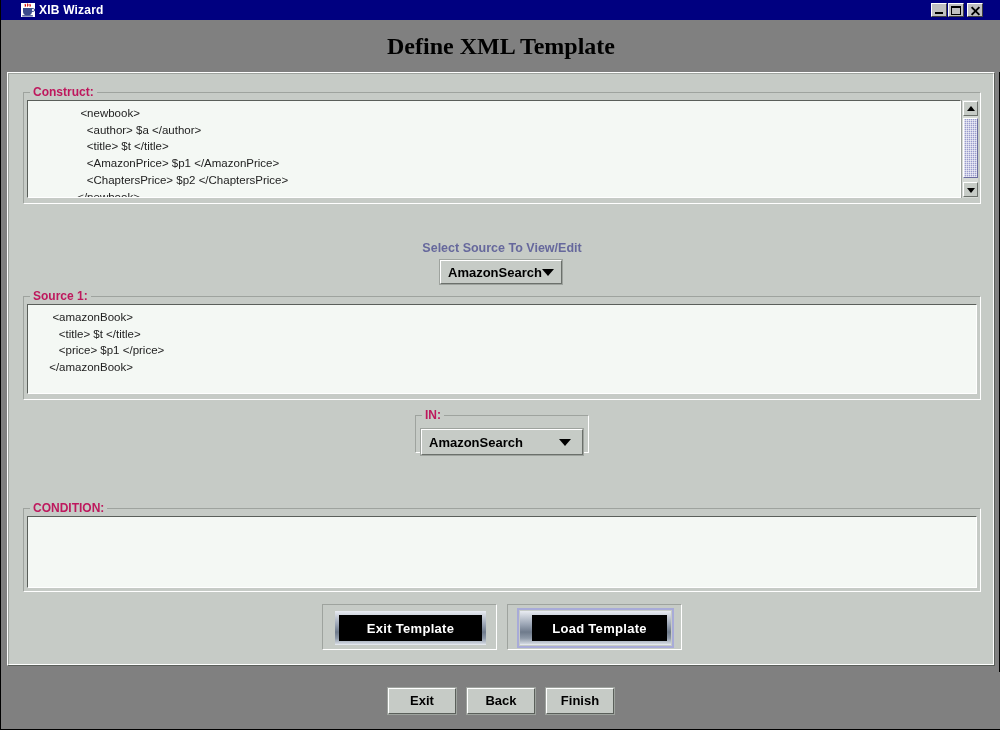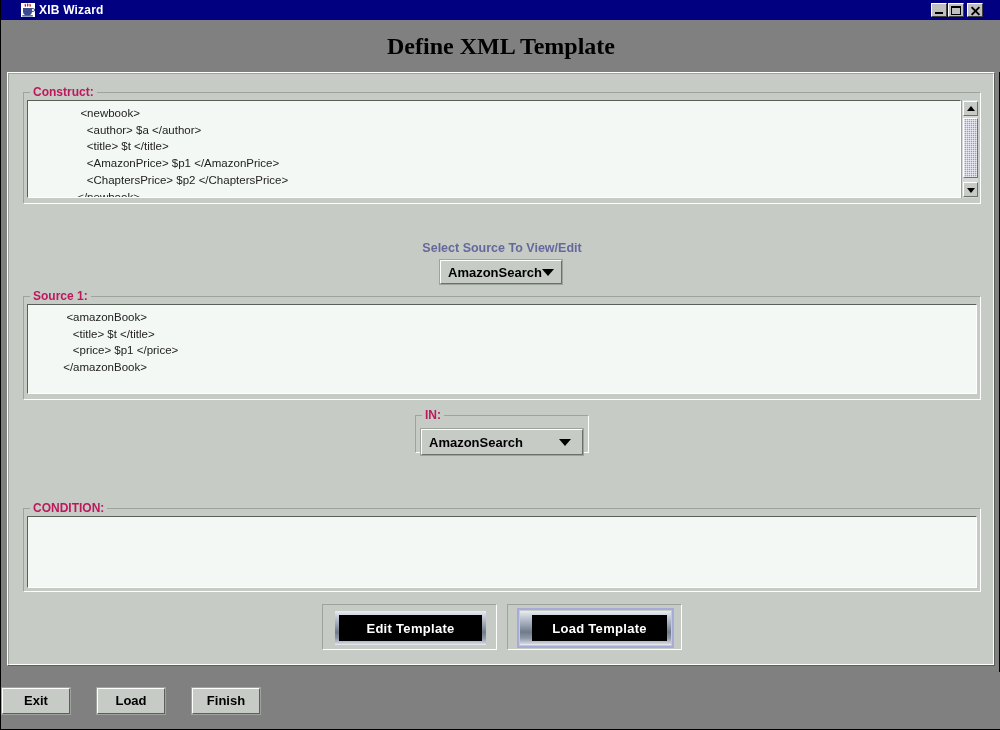--- a/index.html
+++ b/index.html
@@ -249,22 +249,22 @@
     font-size: 13px;
     font-weight: bold;
     letter-spacing: 0.3px;
   }
 
   
   #footer {
     position: absolute; left: 1px; top: 672px;
     width: 998px; height: 57px;
     background: #808080;
-    display: flex; align-items: center; 
-    gap: 27px;
+    display: flex; align-items: center; justify-content: center;
+    gap: 11px;
   }
   .navbtn {
     width: 68px; height: 26px;
     background: #c6cbc6;
     border: 1px solid #ffffff;
     border-right-color: #5a5f5a;
     border-bottom-color: #5a5f5a;
     outline: 1px solid #9ea39e;
     font-family: "Liberation Sans", sans-serif;
     font-size: 13px;
@@ -337,21 +337,21 @@
 
       <div class="combo" style="left:431px; top:186px; width:122px; height:24px;">
         <span class="cb-text">AmazonSearch</span>
         <span class="cb-arrow"></span>
       </div>
 
       <div class="group" style="left:14px; top:222px; width:958px; height:104px;">
         <div class="glabel">Source 1:</div>
       </div>
 
-      <div class="textarea" style="left:18px; top:230px; width:950px; height:90px;padding-left:14px;">
+      <div class="textarea" style="left:18px; top:230px; width:950px; height:90px;">
         <div class="ln">  &lt;amazonBook&gt;</div>
         <div class="ln">    &lt;title&gt; $t &lt;/title&gt;</div>
         <div class="ln">    &lt;price&gt; $p1 &lt;/price&gt;</div>
         <div class="ln"> &lt;/amazonBook&gt;</div>
       </div>
 
       <div class="group" style="left:406px; top:341px; width:174px; height:38px;">
         <div class="glabel">IN:</div>
       </div>
 
@@ -363,32 +363,32 @@
       <div class="group" style="left:14px; top:434px; width:958px; height:84px;">
         <div class="glabel">CONDITION:</div>
       </div>
 
       <div class="textarea" style="left:18px; top:442px; width:950px; height:72px;">
         <div class="ln"></div>
       </div>
 
       <div class="bevel-frame" style="left:313px; top:530px; width:175px; height:46px;">
         <div class="bevel-btn" style="left:12px; top:6px; width:151px; height:34px;">
-          <span class="bb-face">Edit Template</span>
+          <span class="bb-face">Exit Template</span>
         </div>
       </div>
 
       <div class="bevel-frame" style="left:498px; top:530px; width:175px; height:46px;">
         <div class="bevel-btn focused" style="left:12px; top:6px; width:151px; height:34px;padding-left:12px;">
           <span class="bb-face">Load Template</span>
         </div>
       </div>
 
     </div>
   </div>
 
   <div id="footer">
     <button class="navbtn">Exit</button>
-    <button class="navbtn">Load</button>
+    <button class="navbtn">Back</button>
     <button class="navbtn">Finish</button>
   </div>
 
 </div>
 
 </body></html>

